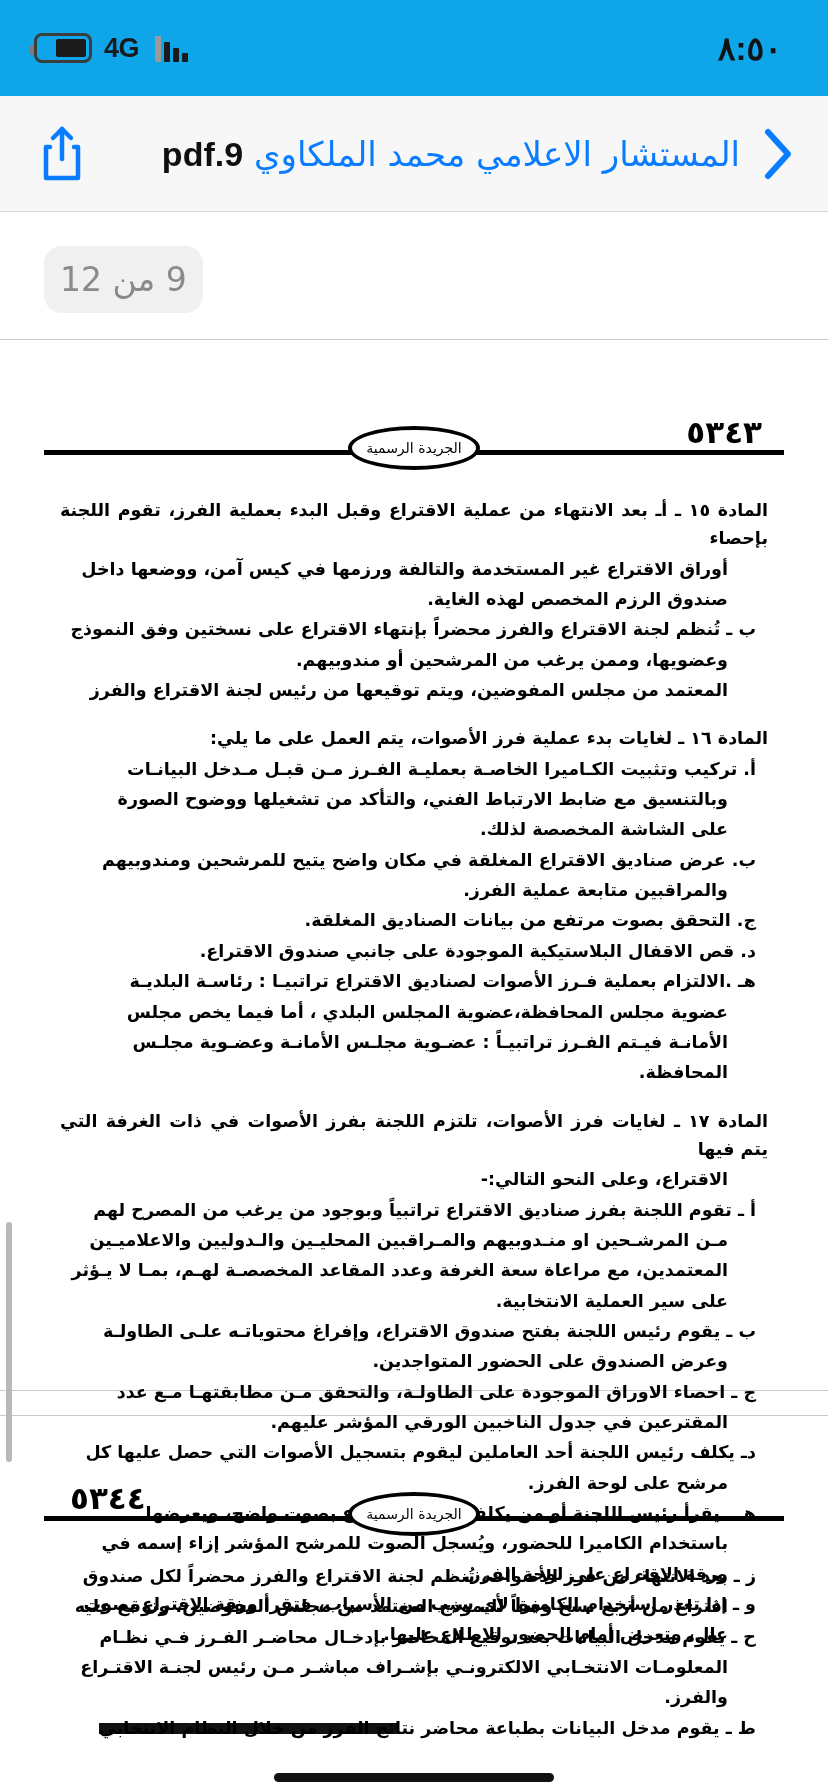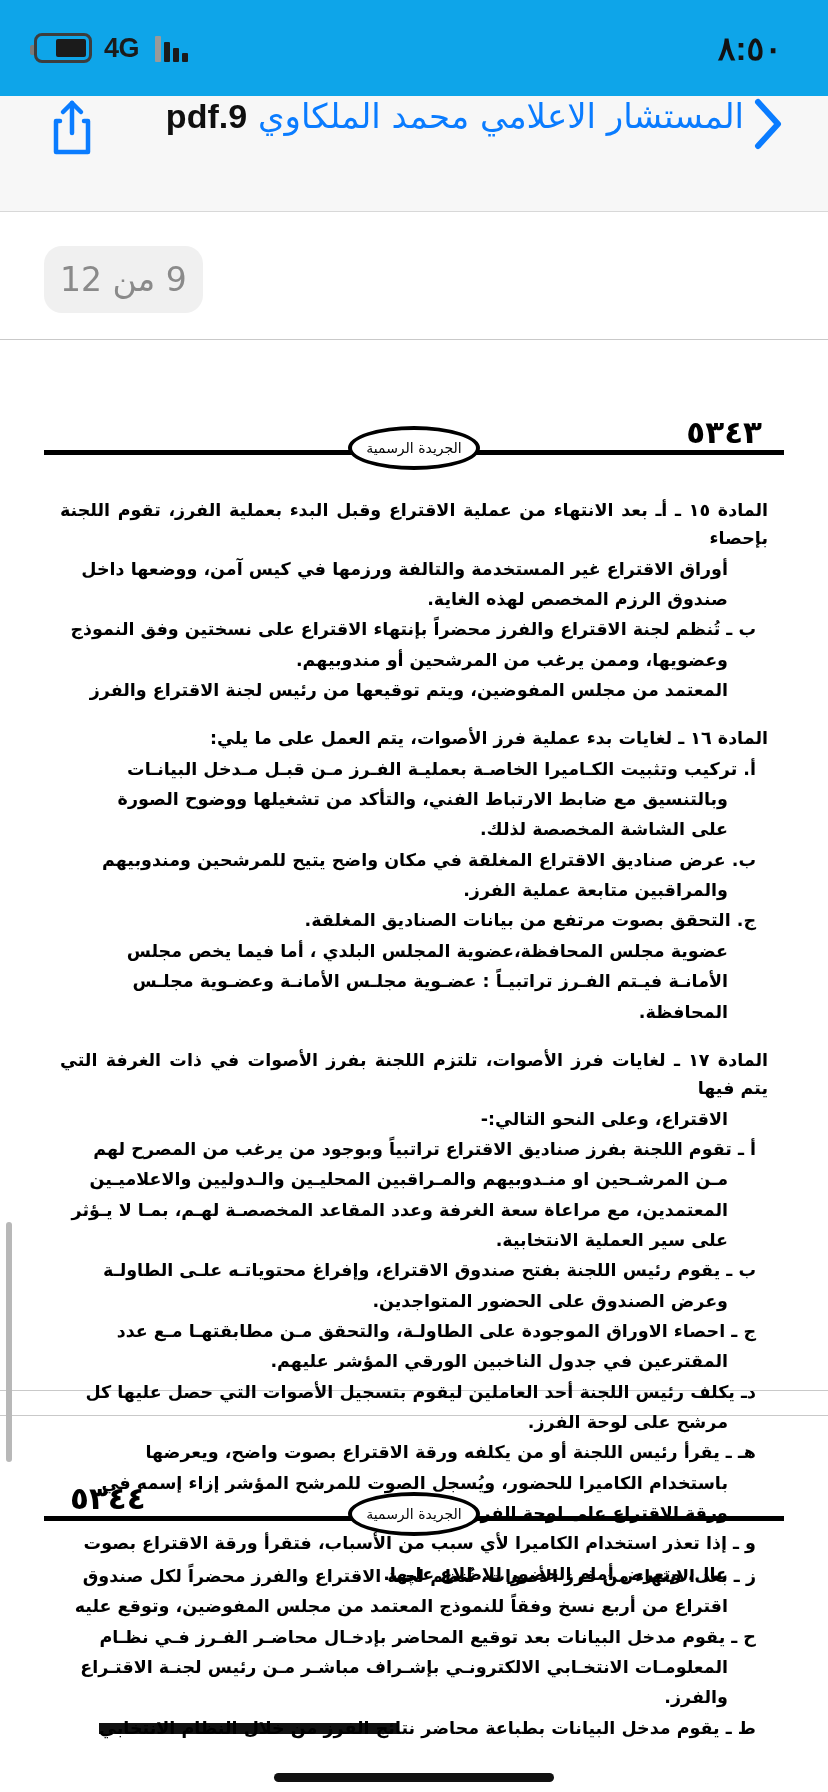--- a/index.html
+++ b/index.html
@@ -62,23 +62,24 @@
     color:#121212;
     letter-spacing:0.5px;
   }
 
   
   .nav-bar{
     height:116px;
     background:#f7f7f7;
     border-bottom:1px solid #d8d8d8;
     display:flex;
+    align-items:center;
     flex-direction:row-reverse;
-    padding:0 44px;
-    gap:6px;
+    padding:0 34px;
+    gap:20px;
   }
   .back-chevron{
     width:34px; height:56px;
     position:relative;
     flex:0 0 auto;
   }
   .back-chevron svg{ display:block; }
   .nav-title{
     flex:1 1 auto;
     font-size:34px;
@@ -277,20 +278,22 @@
           <p class="ind2">وعضويها، وممن يرغب من المرشحين أو مندوبيهم.</p>
           <p class="ind2">المعتمد من مجلس المفوضين، ويتم توقيعها من رئيس لجنة الاقتراع والفرز</p>
           <div class="gap"></div>
           <p class="ind0">المادة ١٦ ـ لغايات بدء عملية فرز الأصوات، يتم العمل على ما يلي:</p>
           <p class="ind1">أ.   تركيب وتثبيت الكـاميرا الخاصـة بعمليـة الفـرز مـن قبـل مـدخل البيانـات</p>
           <p class="ind2">وبالتنسيق مع ضابط الارتباط الفني، والتأكد من تشغيلها ووضوح الصورة</p>
           <p class="ind2">على الشاشة المخصصة لذلك.</p>
           <p class="ind1">ب.  عرض صناديق الاقتراع المغلقة في مكان واضح يتيح للمرشحين ومندوبيهم</p>
           <p class="ind2">والمراقبين متابعة عملية الفرز.</p>
           <p class="ind1">ج.   التحقق بصوت مرتفع من بيانات الصناديق المغلقة.</p>
+          <p class="ind1">د.   قص الاقفال البلاستيكية الموجودة على جانبي صندوق الاقتراع.</p>
+          <p class="ind1">هـ .الالتزام بعملية فـرز الأصوات لصناديق الاقتراع تراتبيـا : رئاسـة البلديـة</p>
           <p class="ind2">عضوية مجلس المحافظة،عضوية المجلس البلدي ، أما فيما يخص مجلس</p>
           <p class="ind2">الأمانـة فيـتم الفـرز تراتبيـاً : عضـوية مجلـس الأمانـة وعضـوية مجلـس</p>
           <p class="ind2">المحافظة.</p>
           <div class="gap"></div>
           <p class="ind0">المادة ١٧ ـ  لغايات فرز الأصوات، تلتزم اللجنة بفرز الأصوات في ذات الغرفة التي يتم فيها</p>
           <p class="ind2">الاقتراع، وعلى النحو التالي:-</p>
           <p class="ind1">أ ـ  تقوم اللجنة بفرز صناديق الاقتراع تراتبياً وبوجود من يرغب من المصرح لهم</p>
           <p class="ind2">مـن المرشـحين او منـدوبيهم والمـراقبين المحليـين والـدوليين والاعلاميـين</p>
           <p class="ind2">المعتمدين، مع مراعاة سعة الغرفة وعدد المقاعد المخصصـة لهـم، بمـا لا يـؤثر</p>
           <p class="ind2">على سير العملية الانتخابية.</p>

